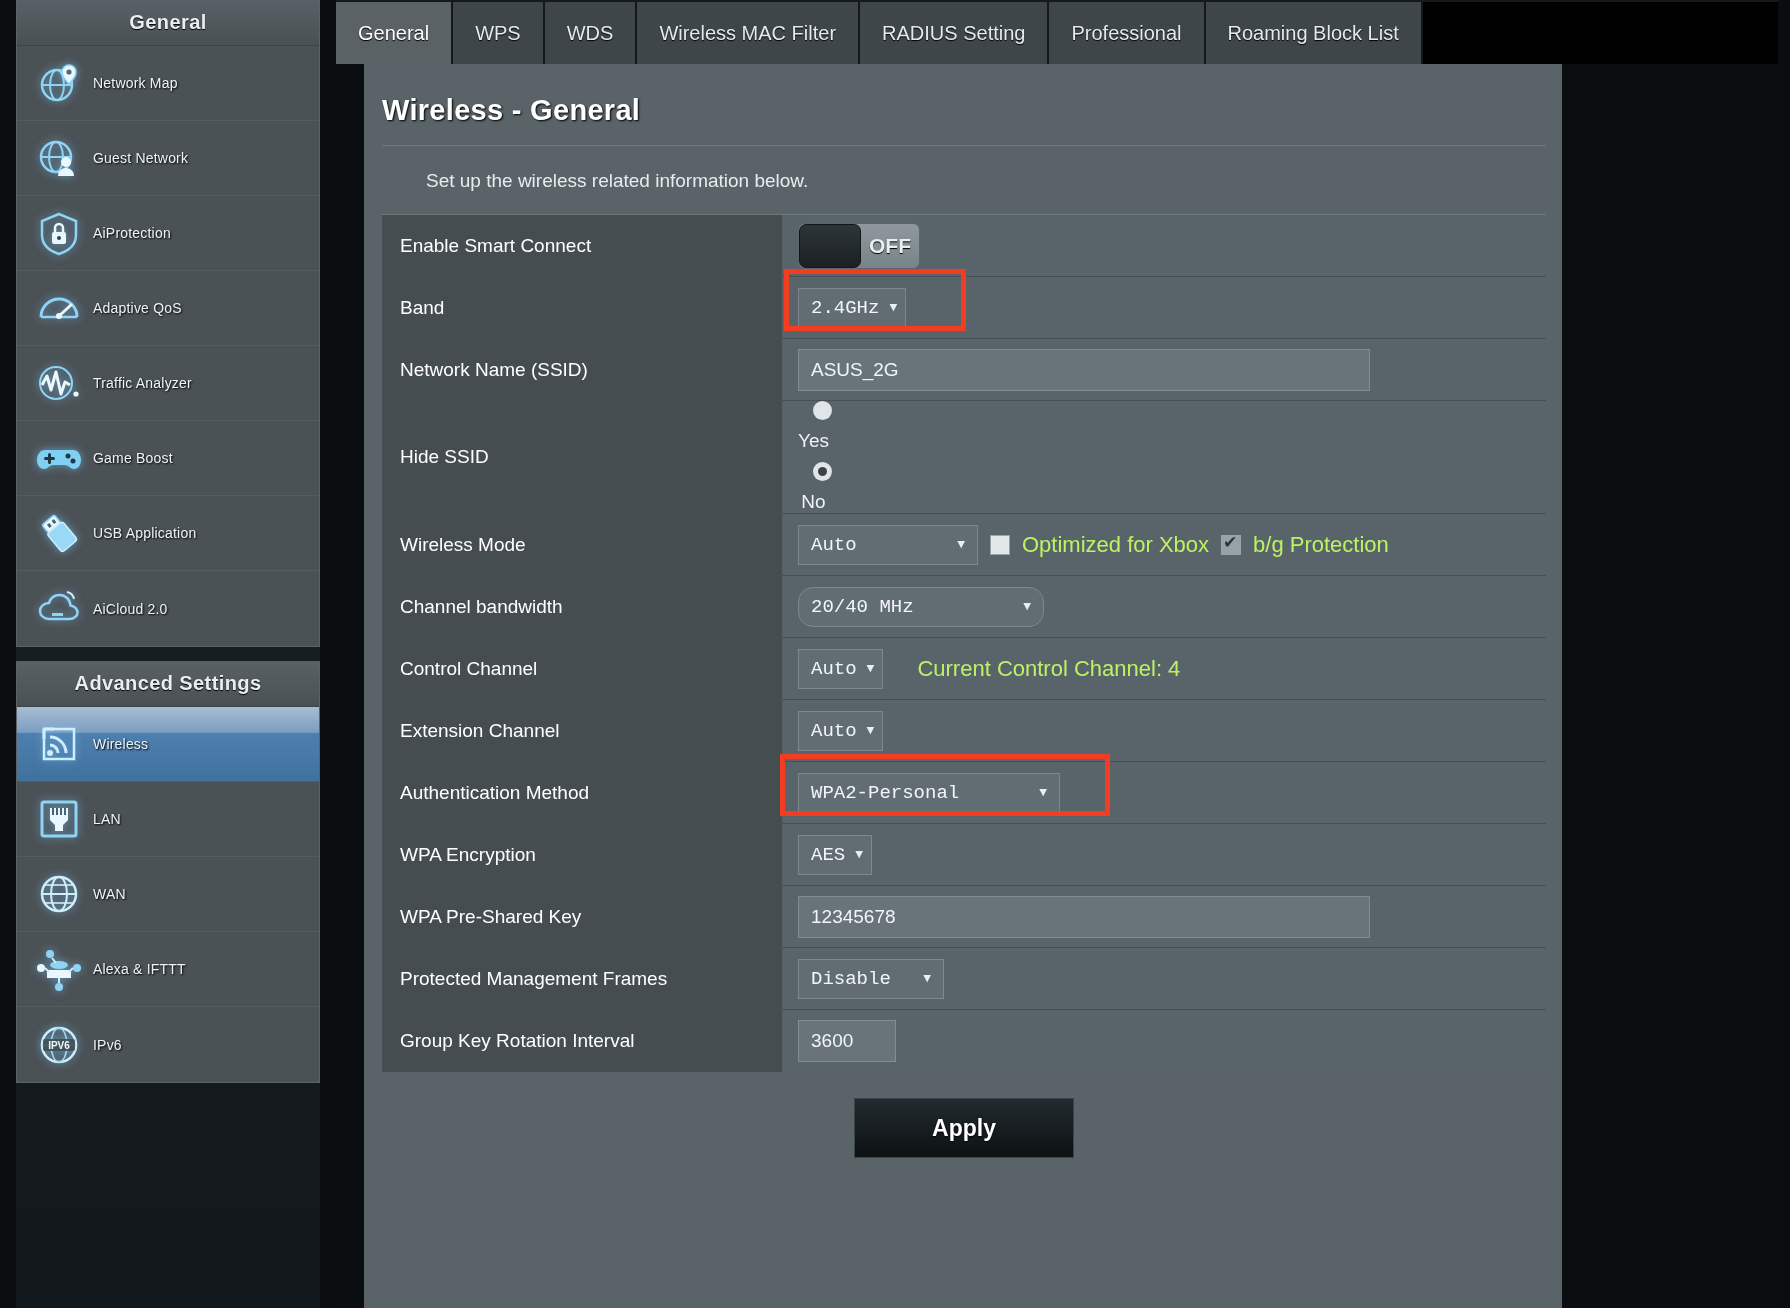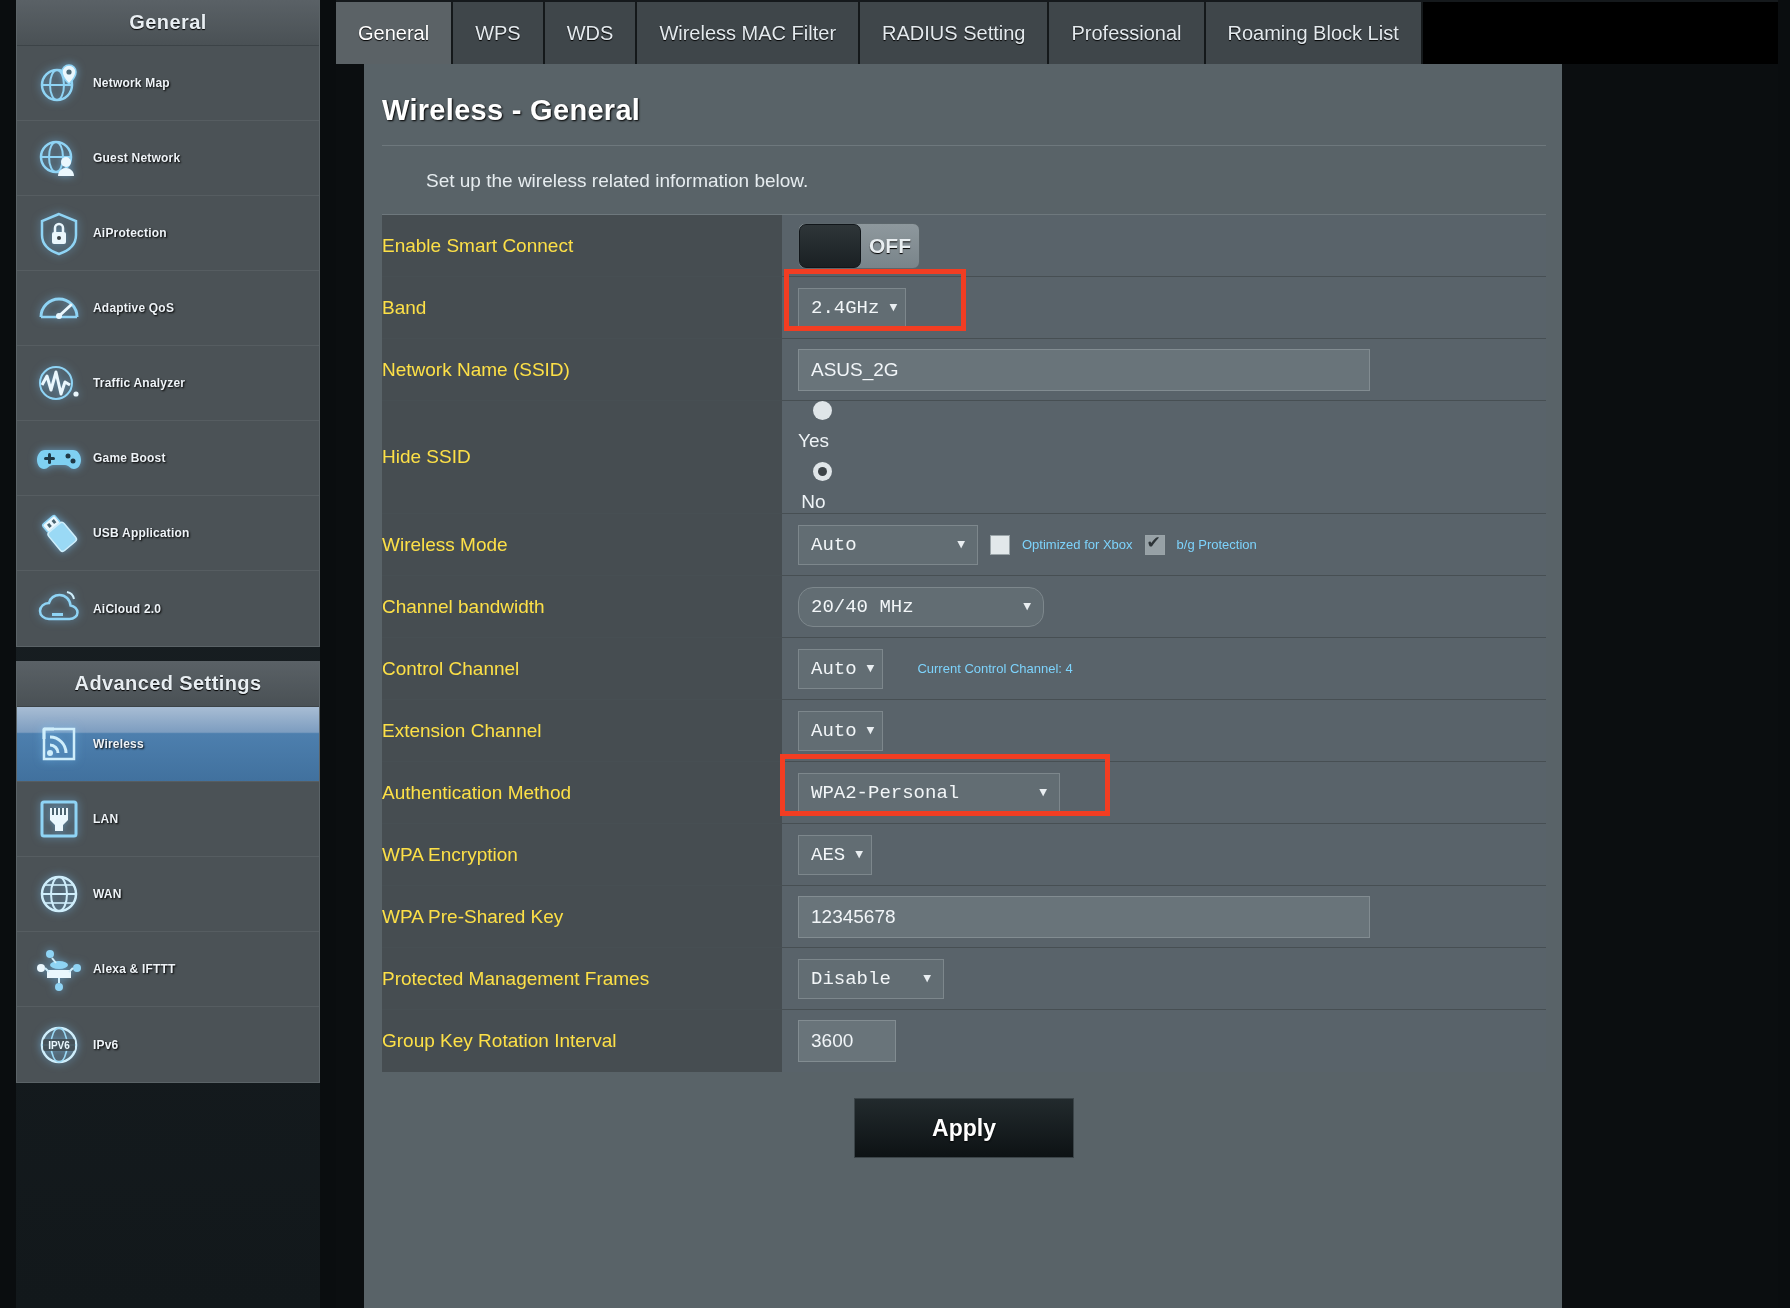--- a/index.html
+++ b/index.html
@@ -45,21 +45,21 @@
     border-bottom: 1px solid #565d61;
     background: #4b5256;
     cursor: pointer;
   }
   .side-item:last-child { border-bottom: none; }
   .side-item.active {
     background: linear-gradient(180deg,#a8bdd4 0%, #7d9dc0 34%, #4d7fae 36%, #41719e 100%);
   }
   .side-item .label {
     color: #eef3f7;
-    font-size: 12px; font-weight: bold;
+    font-size: 14px; font-weight: normal;
     text-shadow: 1px 1px 2px #000;
     letter-spacing: .2px;
   }
   .side-item .ico {
     width: 56px; min-width: 56px; height: 48px;
     display: flex; align-items: center; justify-content: center;
     margin-right: 6px;
   }
   .side-item .ico svg { display:block; filter: drop-shadow(0 0 4px rgba(120,200,255,.6)); }
 
@@ -121,21 +121,22 @@
   .row {
     display: flex;
     min-height: 62px;
     border-bottom: 1px solid #474f53;
     position: relative;
   }
   .row .cell-label {
     width: 400px; min-width: 400px;
     background: #464d51;
     display: flex; align-items: center;
-    color: #fde047;
+    padding-left: 18px;
+    color: #ffffff;
     font-size: 19px;
   }
   .row .cell-value {
     flex: 1;
     display: flex; align-items: center;
     padding-left: 16px;
     background: #59636a;
     gap: 12px;
   }
 
@@ -219,21 +220,21 @@
     display: inline-block;
     position: relative;
     cursor: pointer;
   }
   .chk.grey { background: #97a1a6; }
   .chk.checked::after {
     content: "\2714";
     position: absolute; left: 1px; top: -4px;
     font-size: 17px; color: #2d3438;
   }
-  .amber { color: #7dd3fc; font-size: 13px; }
+  .amber { color: #bef264; font-size: 22px; }
 
   
   .hl {
     position: absolute;
     border: 5px solid #f23d22;
     pointer-events: none;
   }
 
   #apply-wrap {
     margin: 26px 16px 0 18px;

